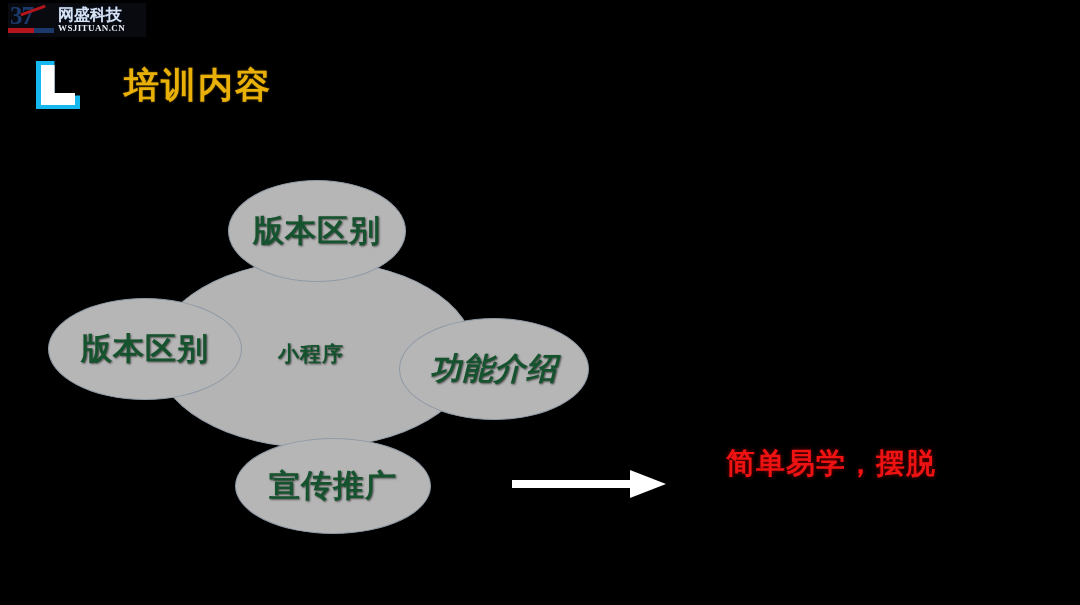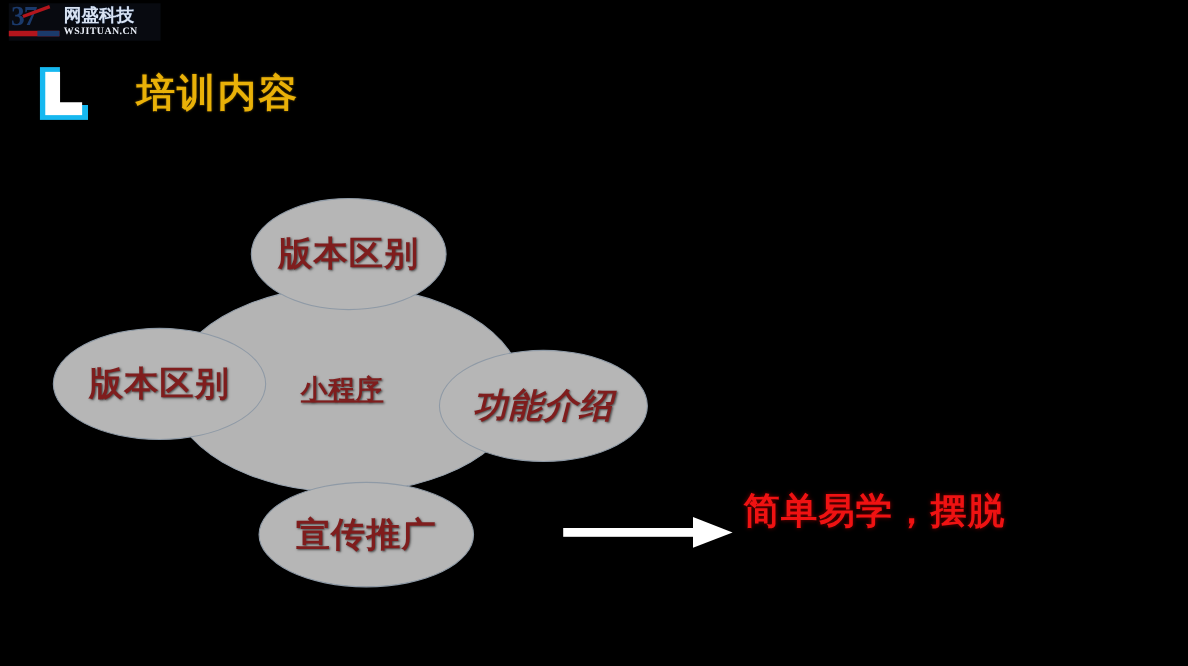--- a/index.html
+++ b/index.html
@@ -190,33 +190,32 @@
     font-style: italic;
   }
   .node-bottom {
     left: 235px;
     top: 438px;
     width: 196px;
     height: 96px;
     z-index: 3;
   }
   .node-label {
-    color: #7f1d1d;
+    color: #14532d;
     font-size: 31px;
     font-weight: bold;
     letter-spacing: 1px;
     white-space: nowrap;
     text-shadow: 1px 1px 2px rgba(40,40,40,0.75);
   }
   .node-core .node-label {
-    font-size: 24px;
+    font-size: 21px;
     position: relative;
     top: 0px;
     left: -4px;
-    text-decoration: underline;
   }
 
   
   .arrow {
     position: absolute;
     left: 512px;
     top: 470px;
     width: 155px;
     height: 28px;
     z-index: 4;
@@ -239,23 +238,23 @@
     border-bottom: 14px solid transparent;
     border-left: 36px solid #ffffff;
   }
 
   
   .callout {
     position: absolute;
     left: 676px;
     top: 444px;
     width: 260px;
-    text-align: left;
+    text-align: right;
     color: #ef1212;
-    font-size: 33px;
+    font-size: 29px;
     font-weight: bold;
     line-height: 39px;
     letter-spacing: 1px;
     text-shadow: 0 0 4px rgba(220,0,0,0.55);
   }
   .callout .line2 { display: block; }
 </style>
 </head>
 <body>
 

